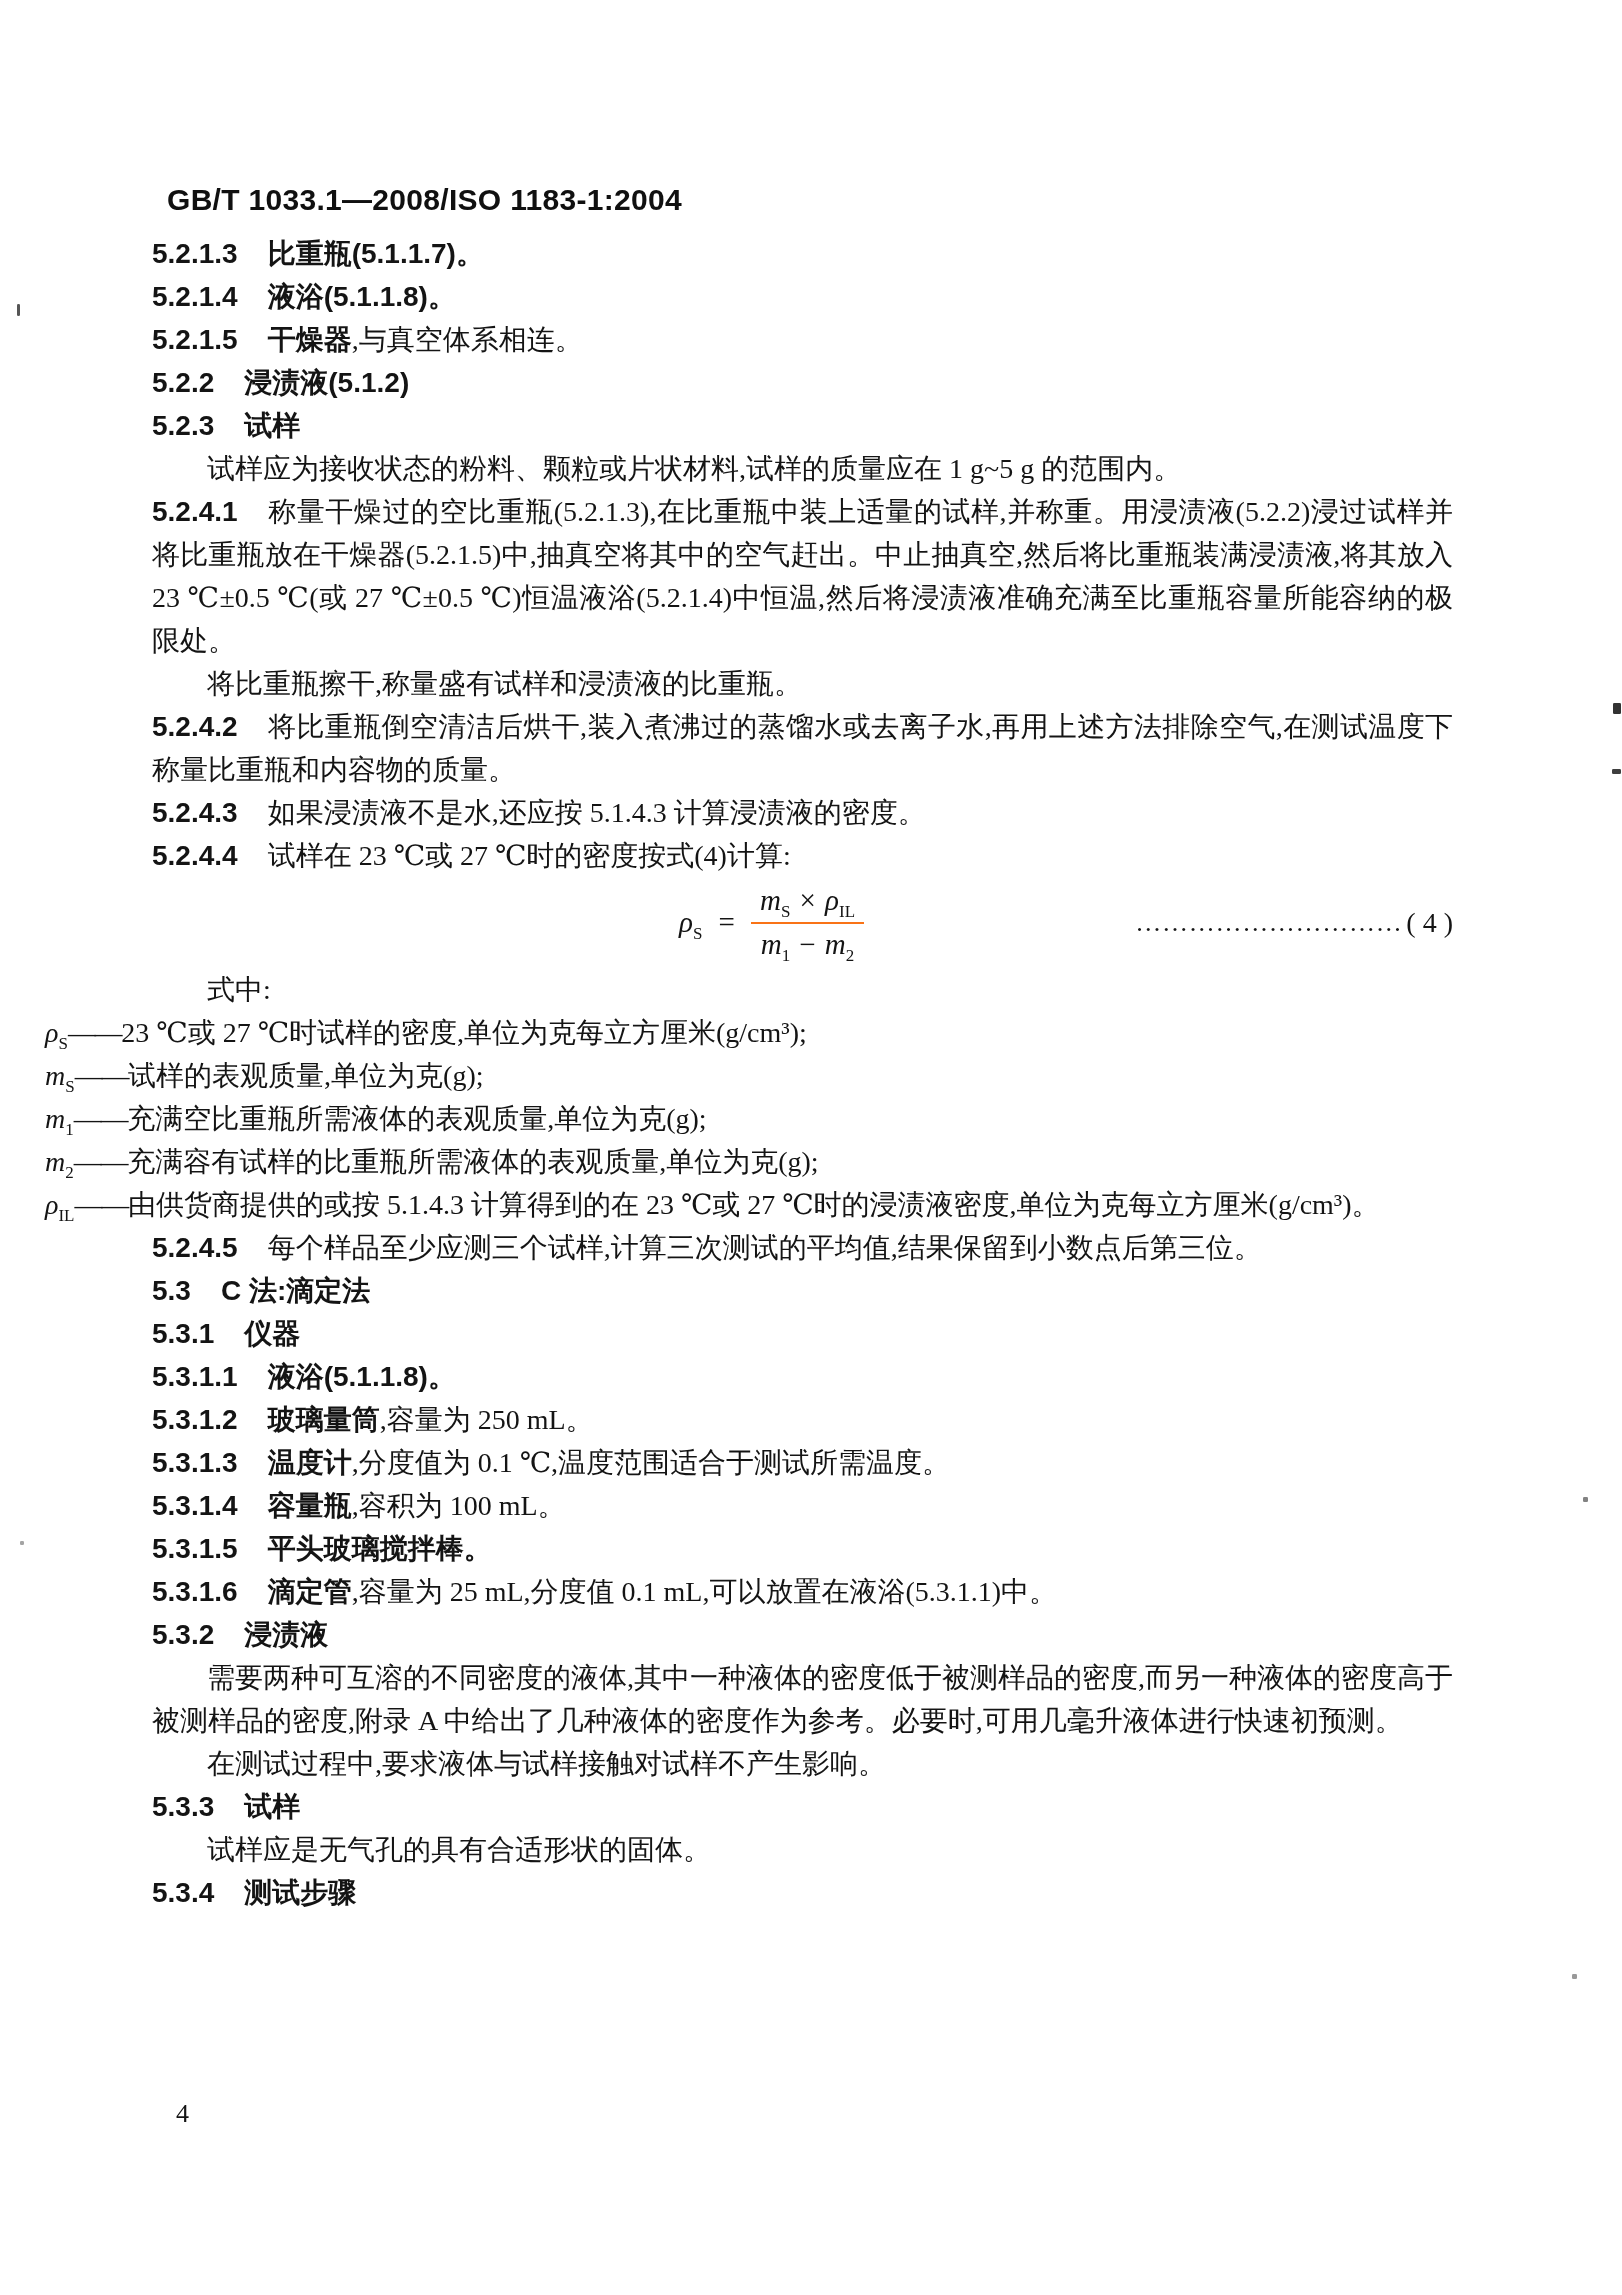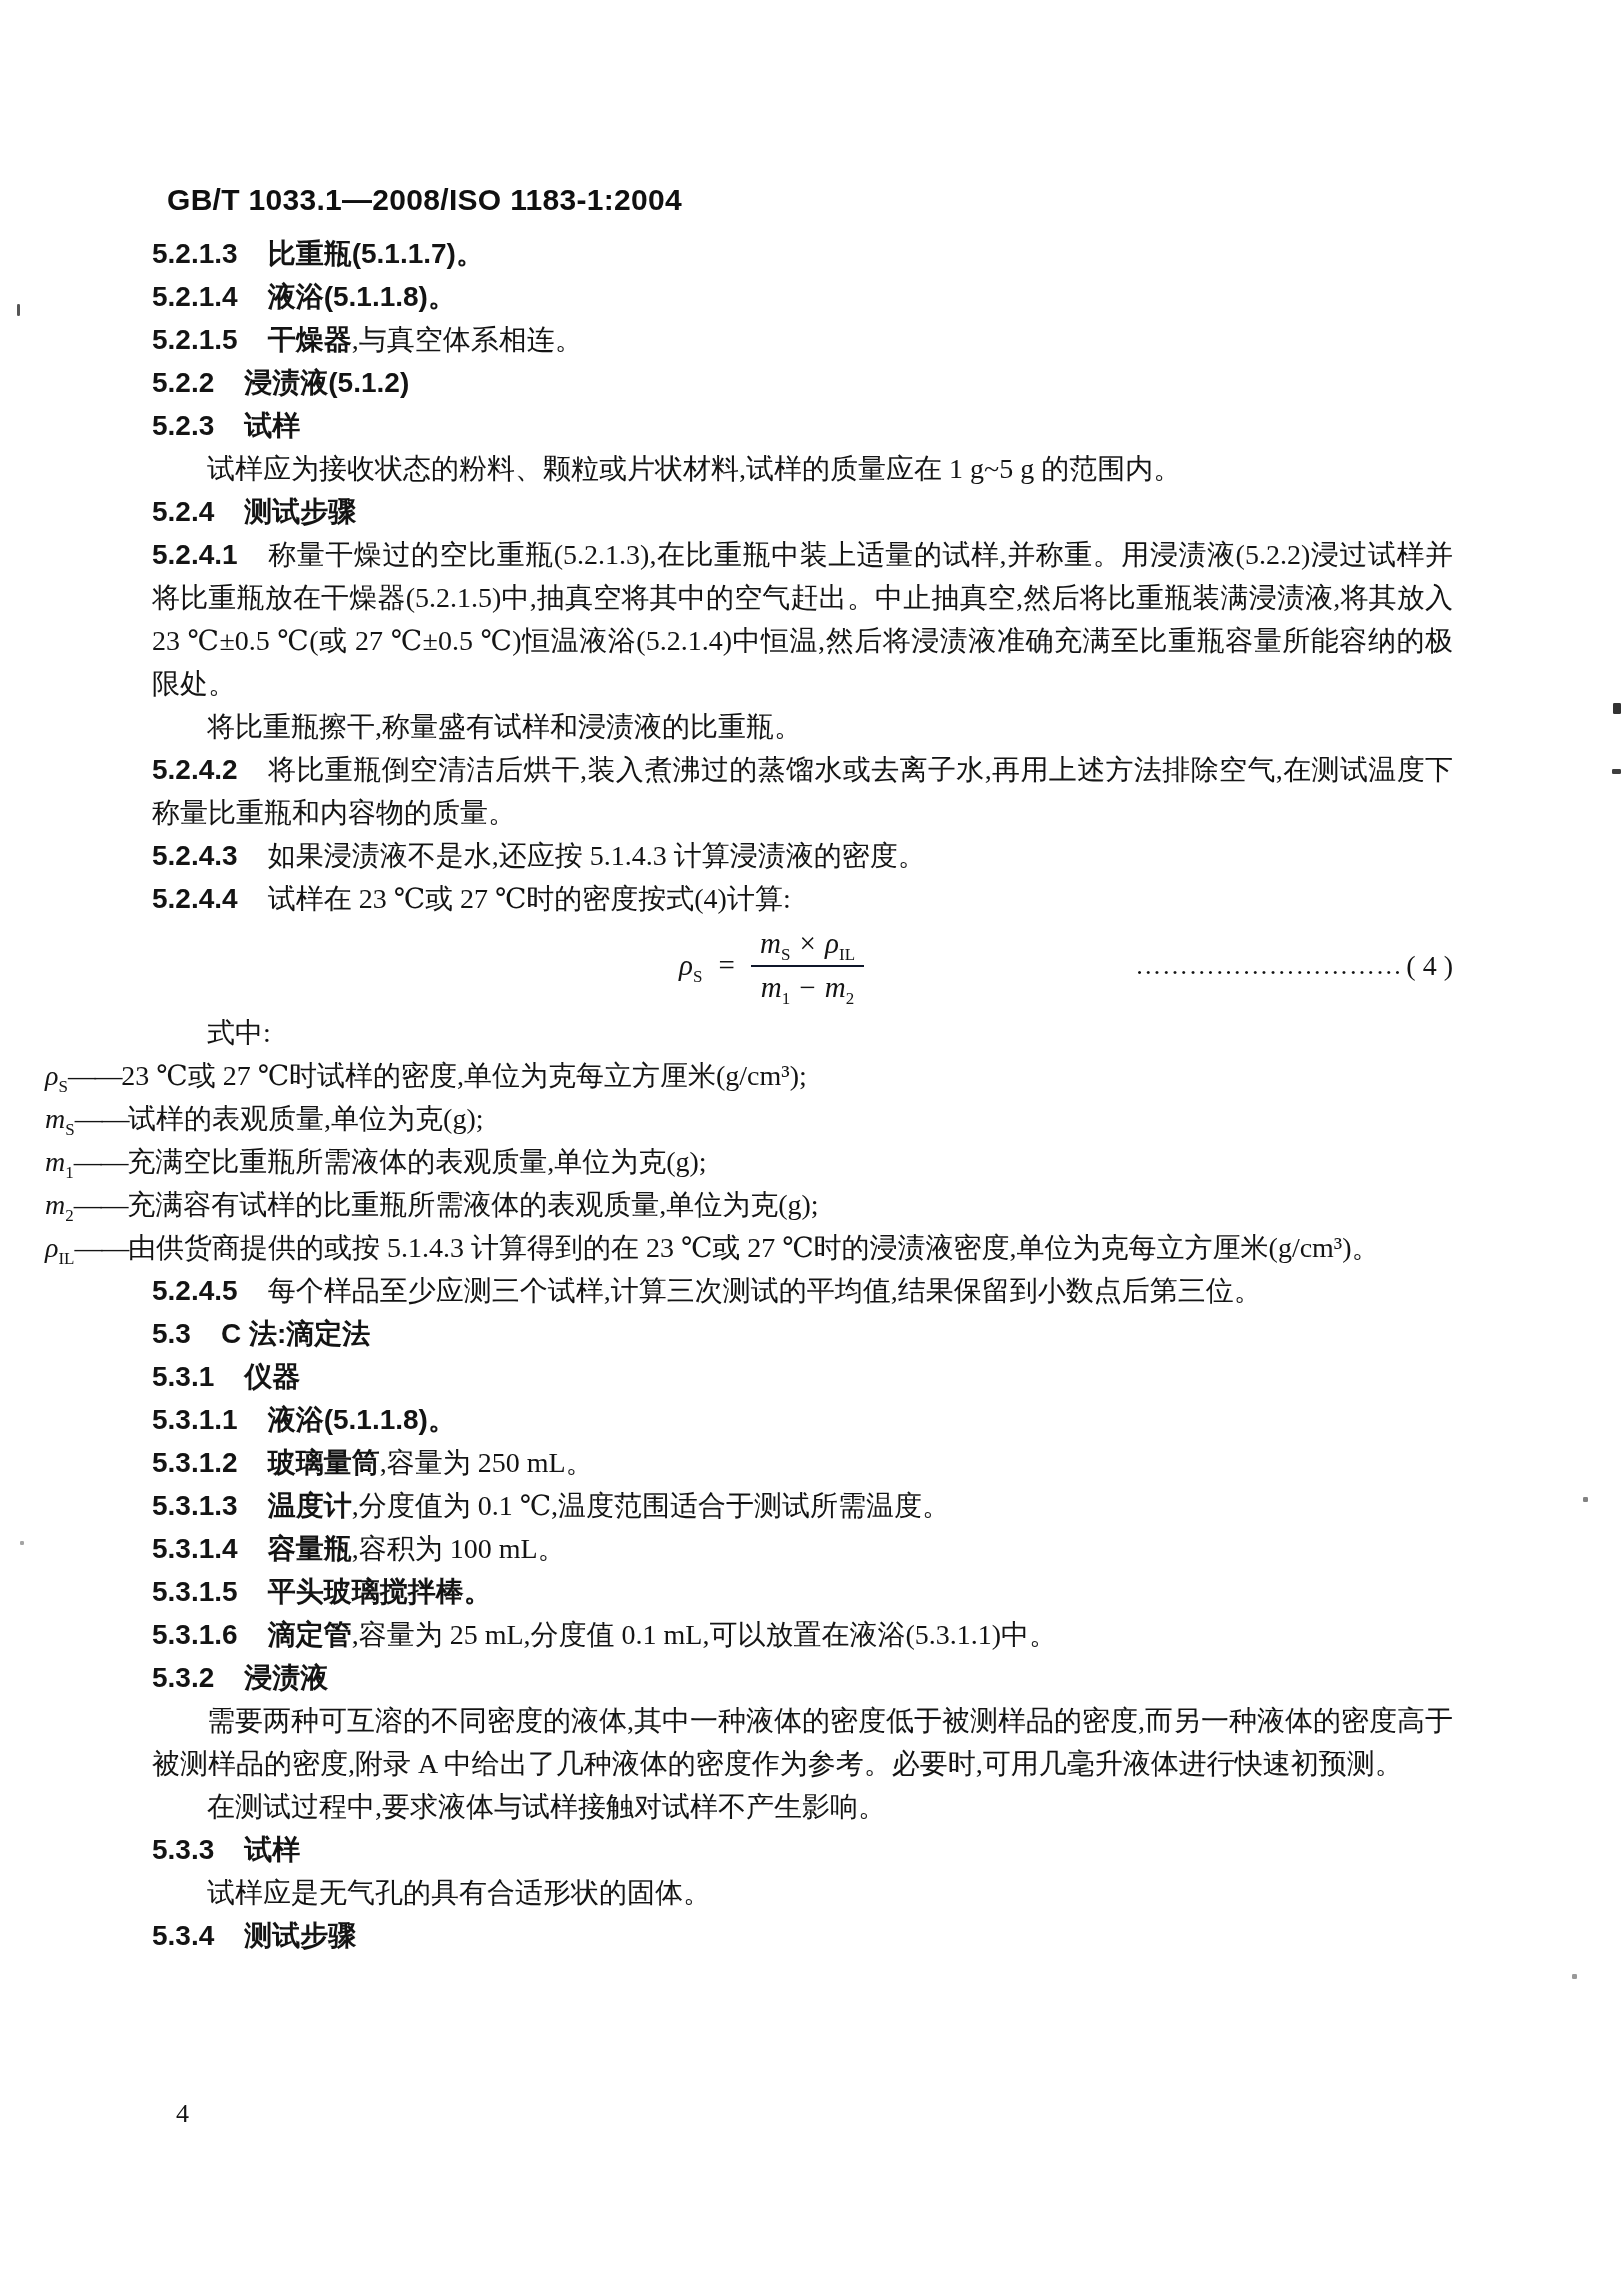--- a/index.html
+++ b/index.html
@@ -35,21 +35,21 @@
   .def{padding-left:107px;text-indent:-107px;}
   .def .dash{letter-spacing:-1.3px;}
   .var{font-style:italic;font-family:"Liberation Serif","DejaVu Serif",serif;}
   sub.vs{font-size:17px;line-height:0;vertical-align:-6.6px;font-style:normal;}
   
   .formula{display:flex;align-items:center;height:91px;text-align:left;}
   .f-spacer{flex:0 0 527px;}
   .f-eq{display:flex;align-items:center;font-size:29px;line-height:1;}
   .f-eq .eq-sign{margin:0 16px;}
   .frac{display:inline-flex;flex-direction:column;text-align:center;}
-  .frac .top{border-bottom:2px solid #0f172a;padding:0 9.2px 6.6px;line-height:1;}
+  .frac .top{border-bottom:2px solid #f97316;padding:0 9.2px 6.6px;line-height:1;}
   .frac .bot{padding-top:6.6px;line-height:1;}
   .f-fill{flex:1;display:flex;align-items:center;justify-content:flex-end;white-space:nowrap;}
   .dots{font-size:26px;letter-spacing:0.7px;}
   .f-label{margin-left:4px;}
   .page-num{
     position:absolute;left:176px;top:2098px;
     font-size:26px;line-height:32px;
   }
   
   .speck{position:absolute;background:#1c1c1c;border-radius:1.3px;}
@@ -66,21 +66,20 @@
 <div class="page">
   <div class="std-header">GB/T 1033.1—2008/ISO 1183-1:2004</div>
 
   <div class="body-col">
       <p class="clause"><span class="num">5.2.1.3</span><span class="title">比重瓶(5.1.1.7)。</span></p>
       <p class="clause"><span class="num">5.2.1.4</span><span class="title">液浴(5.1.1.8)。</span></p>
       <p class="clause"><span class="num">5.2.1.5</span><span class="title">干燥器</span><span class="text">,与真空体系相连。</span></p>
       <p class="clause"><span class="num">5.2.2</span><span class="title">浸渍液(5.1.2)</span></p>
       <p class="clause"><span class="num">5.2.3</span><span class="title">试样</span></p>
       <p class="para"><span>试样应为接收状态的粉料、颗粒或片状材料,试样的质量应在 1 g~5 g 的范围内。</span></p>
-      <p class="clause"><span class="num">5.2.4</span><span class="title">测试步骤</span></p>
       <p class="clause"><span class="num">5.2.4.1</span><span class="text">称量干燥过的空比重瓶(5.2.1.3),在比重瓶中装上适量的试样,并称重。用浸渍液(5.2.2)浸过试样并将比重瓶放在干燥器(5.2.1.5)中,抽真空将其中的空气赶出。中止抽真空,然后将比重瓶装满浸渍液,将其放入 23 ℃±0.5 ℃(或 27 ℃±0.5 ℃)恒温液浴(5.2.1.4)中恒温,然后将浸渍液准确充满至比重瓶容量所能容纳的极限处。</span></p>
       <p class="para"><span>将比重瓶擦干,称量盛有试样和浸渍液的比重瓶。</span></p>
       <p class="clause"><span class="num">5.2.4.2</span><span class="text">将比重瓶倒空清洁后烘干,装入煮沸过的蒸馏水或去离子水,再用上述方法排除空气,在测试温度下称量比重瓶和内容物的质量。</span></p>
       <p class="clause"><span class="num">5.2.4.3</span><span class="text">如果浸渍液不是水,还应按 5.1.4.3 计算浸渍液的密度。</span></p>
       <p class="clause"><span class="num">5.2.4.4</span><span class="text">试样在 23 ℃或 27 ℃时的密度按式(4)计算:</span></p>
       <div class="formula">
         <div class="f-spacer"></div>
         <div class="f-eq">
           <span><span class="var">ρ</span><sub class="vs">S</sub></span>
           <span class="eq-sign">=</span>

